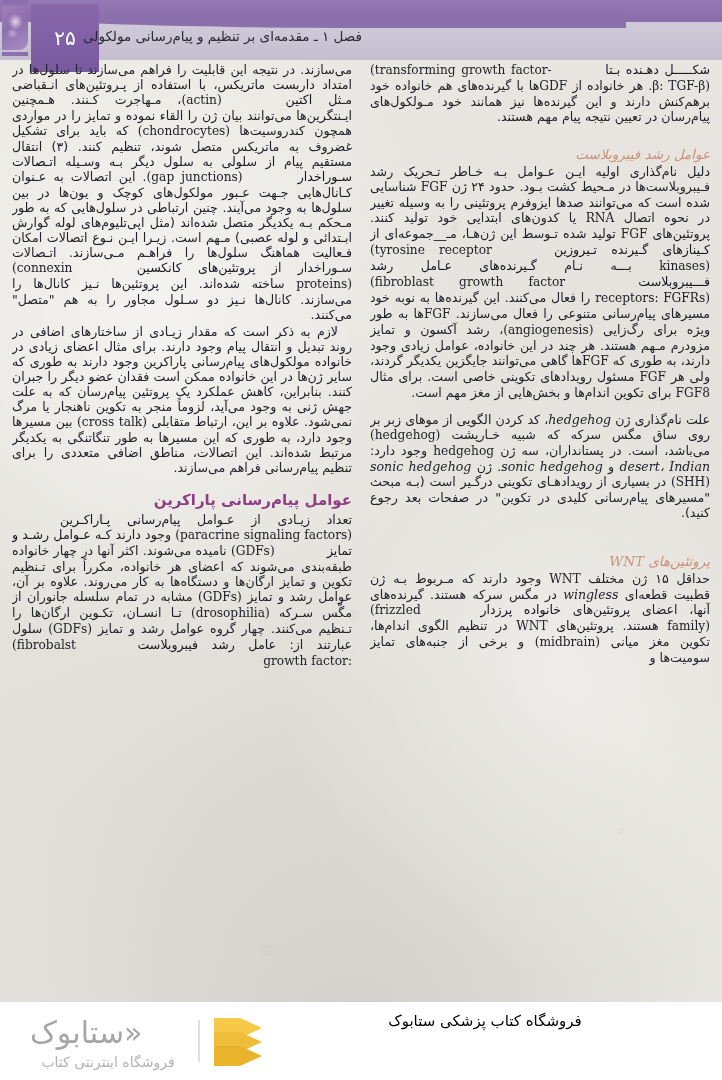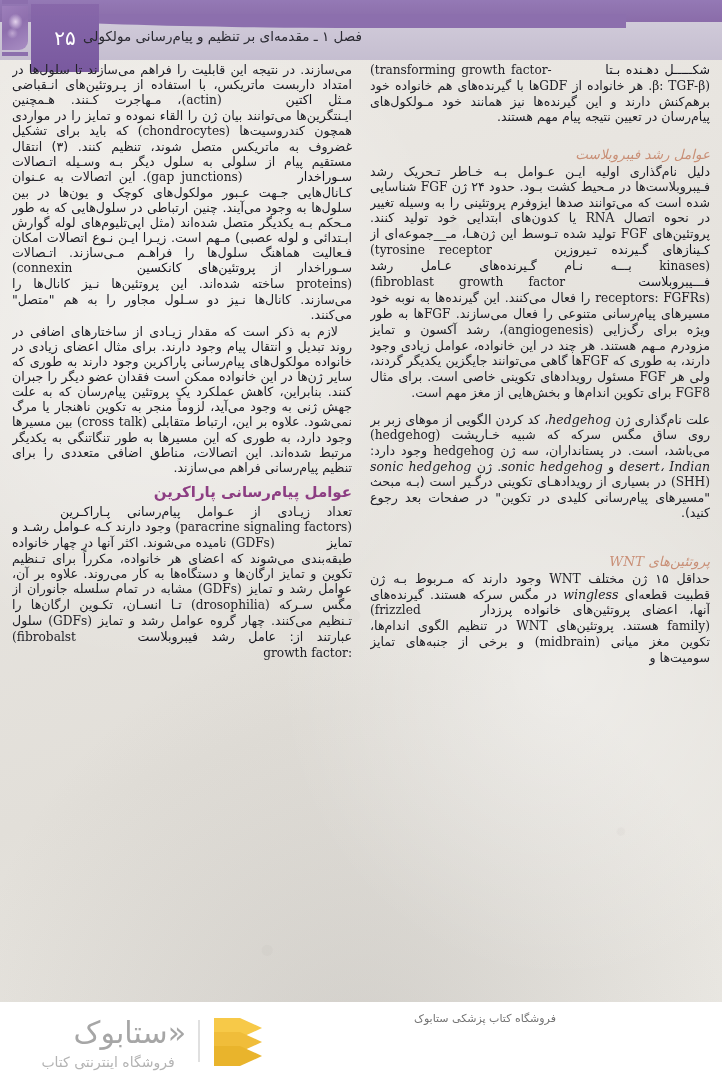--- a/index.html
+++ b/index.html
@@ -168,21 +168,21 @@
     padding-left: 48px;
   }
   p.para .it {
     font-style: italic;
     font-family: "DejaVu Serif", "Liberation Serif", serif;
     direction: ltr;
     unicode-bidi: isolate;
   }
 
   h2.sec-head {
-    margin: 8px 0 3px 0;
+    margin: 16px 0 3px 0;
     font-size: 15px;
     font-weight: bold;
     color: #8e3f84;
     text-align: right;
     font-family: "DejaVu Sans", "Liberation Sans", sans-serif;
   }
 
   h3.sub-head {
     margin: 22px 0 2px 0;
     font-size: 13.5px;
@@ -229,21 +229,21 @@
     height: 58px;
   }
   #logo-word .wordmark {
     position: absolute;
     top: 2px;
     left: 2px;
     width: 156px;
     height: 38px;
     font-size: 30px;
     color: #a6a6a6;
-    text-align: right;
+    text-align: left;
     font-family: "DejaVu Sans", "Liberation Sans", sans-serif;
     letter-spacing: -1px;
     line-height: 38px;
   }
   #logo-word .tagline {
     position: absolute;
     bottom: 0;
     left: 0; right: 0;
     text-align: center;
     font-size: 14px;
@@ -265,22 +265,22 @@
     gap: 3px;
   }
   #footer-text {
     position: absolute;
     right: 22px;
     top: 10px;
     width: 430px;
     text-align: center;
   }
   #footer-fa {
-    font-size: 11px;
-    color: #737373;
+    font-size: 15px;
+    color: #000000;
     font-family: "DejaVu Sans", "Liberation Sans", sans-serif;
     margin-bottom: 4px;
   }
   #footer-url {
     direction: ltr;
     font-size: 25px;
     letter-spacing: 3px;
     color: #2b2b2b;
     font-family: "DejaVu Sans", "Liberation Sans", sans-serif;
   }

